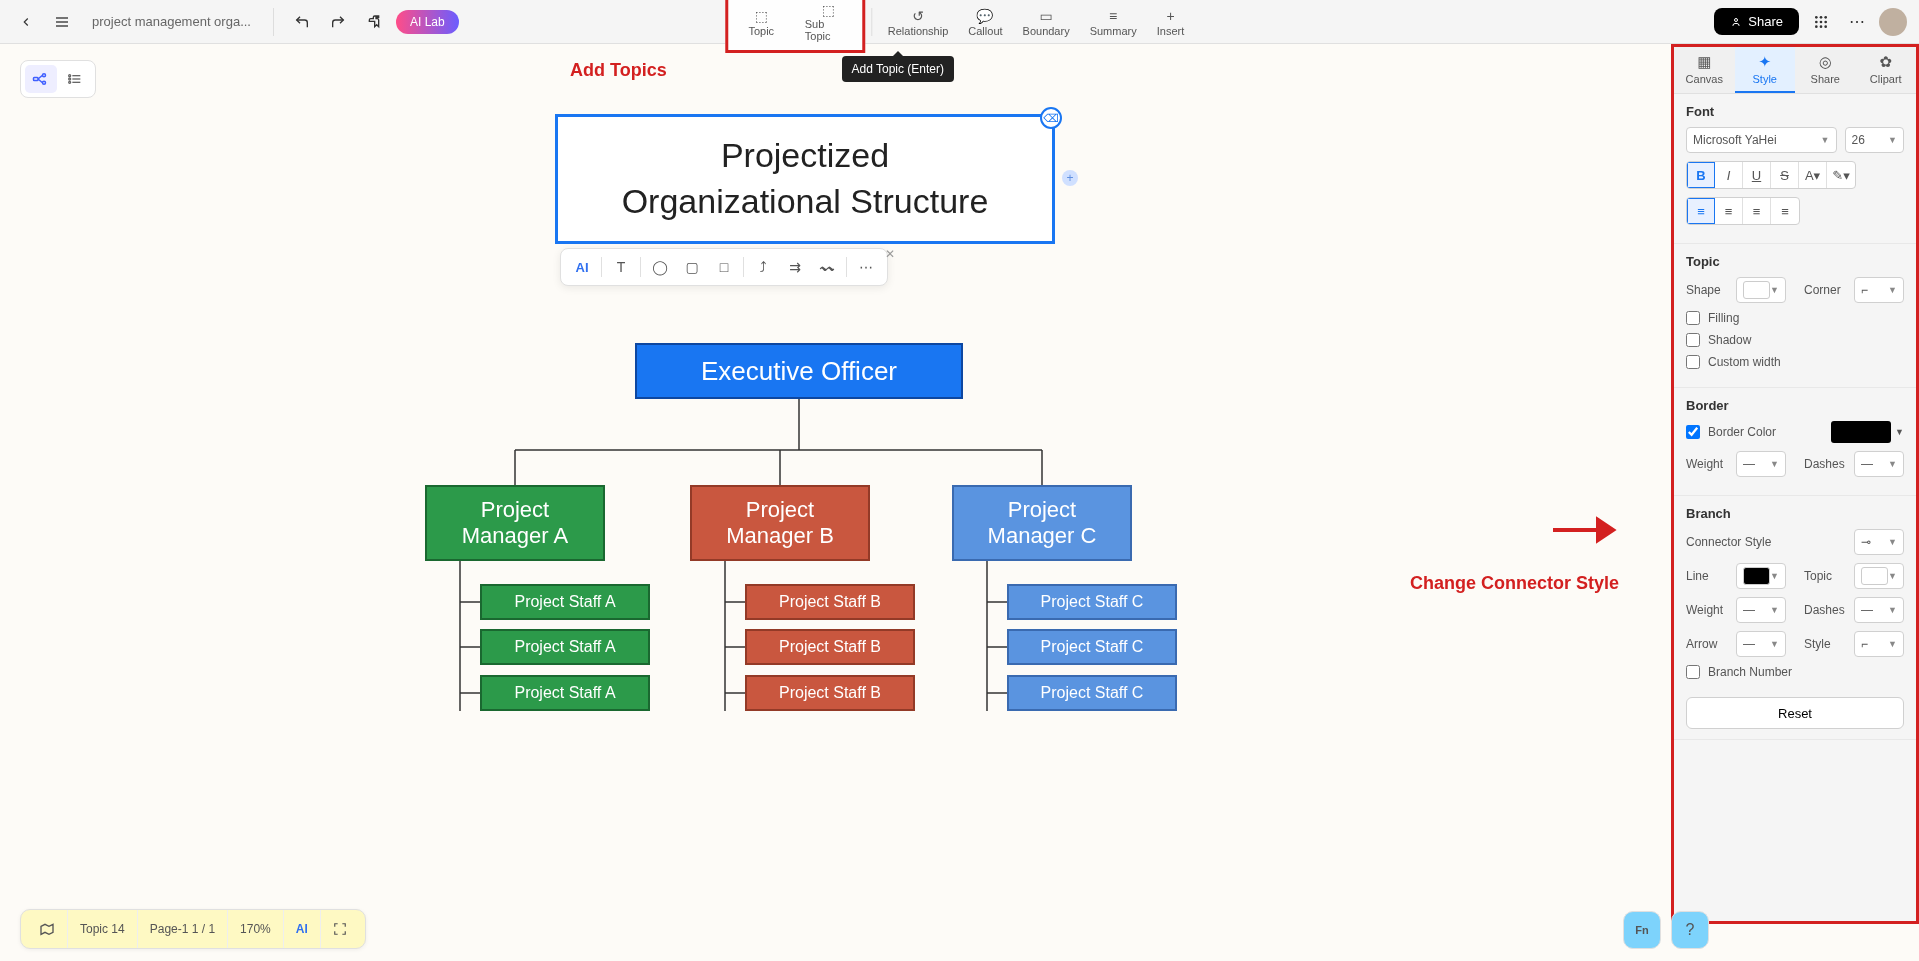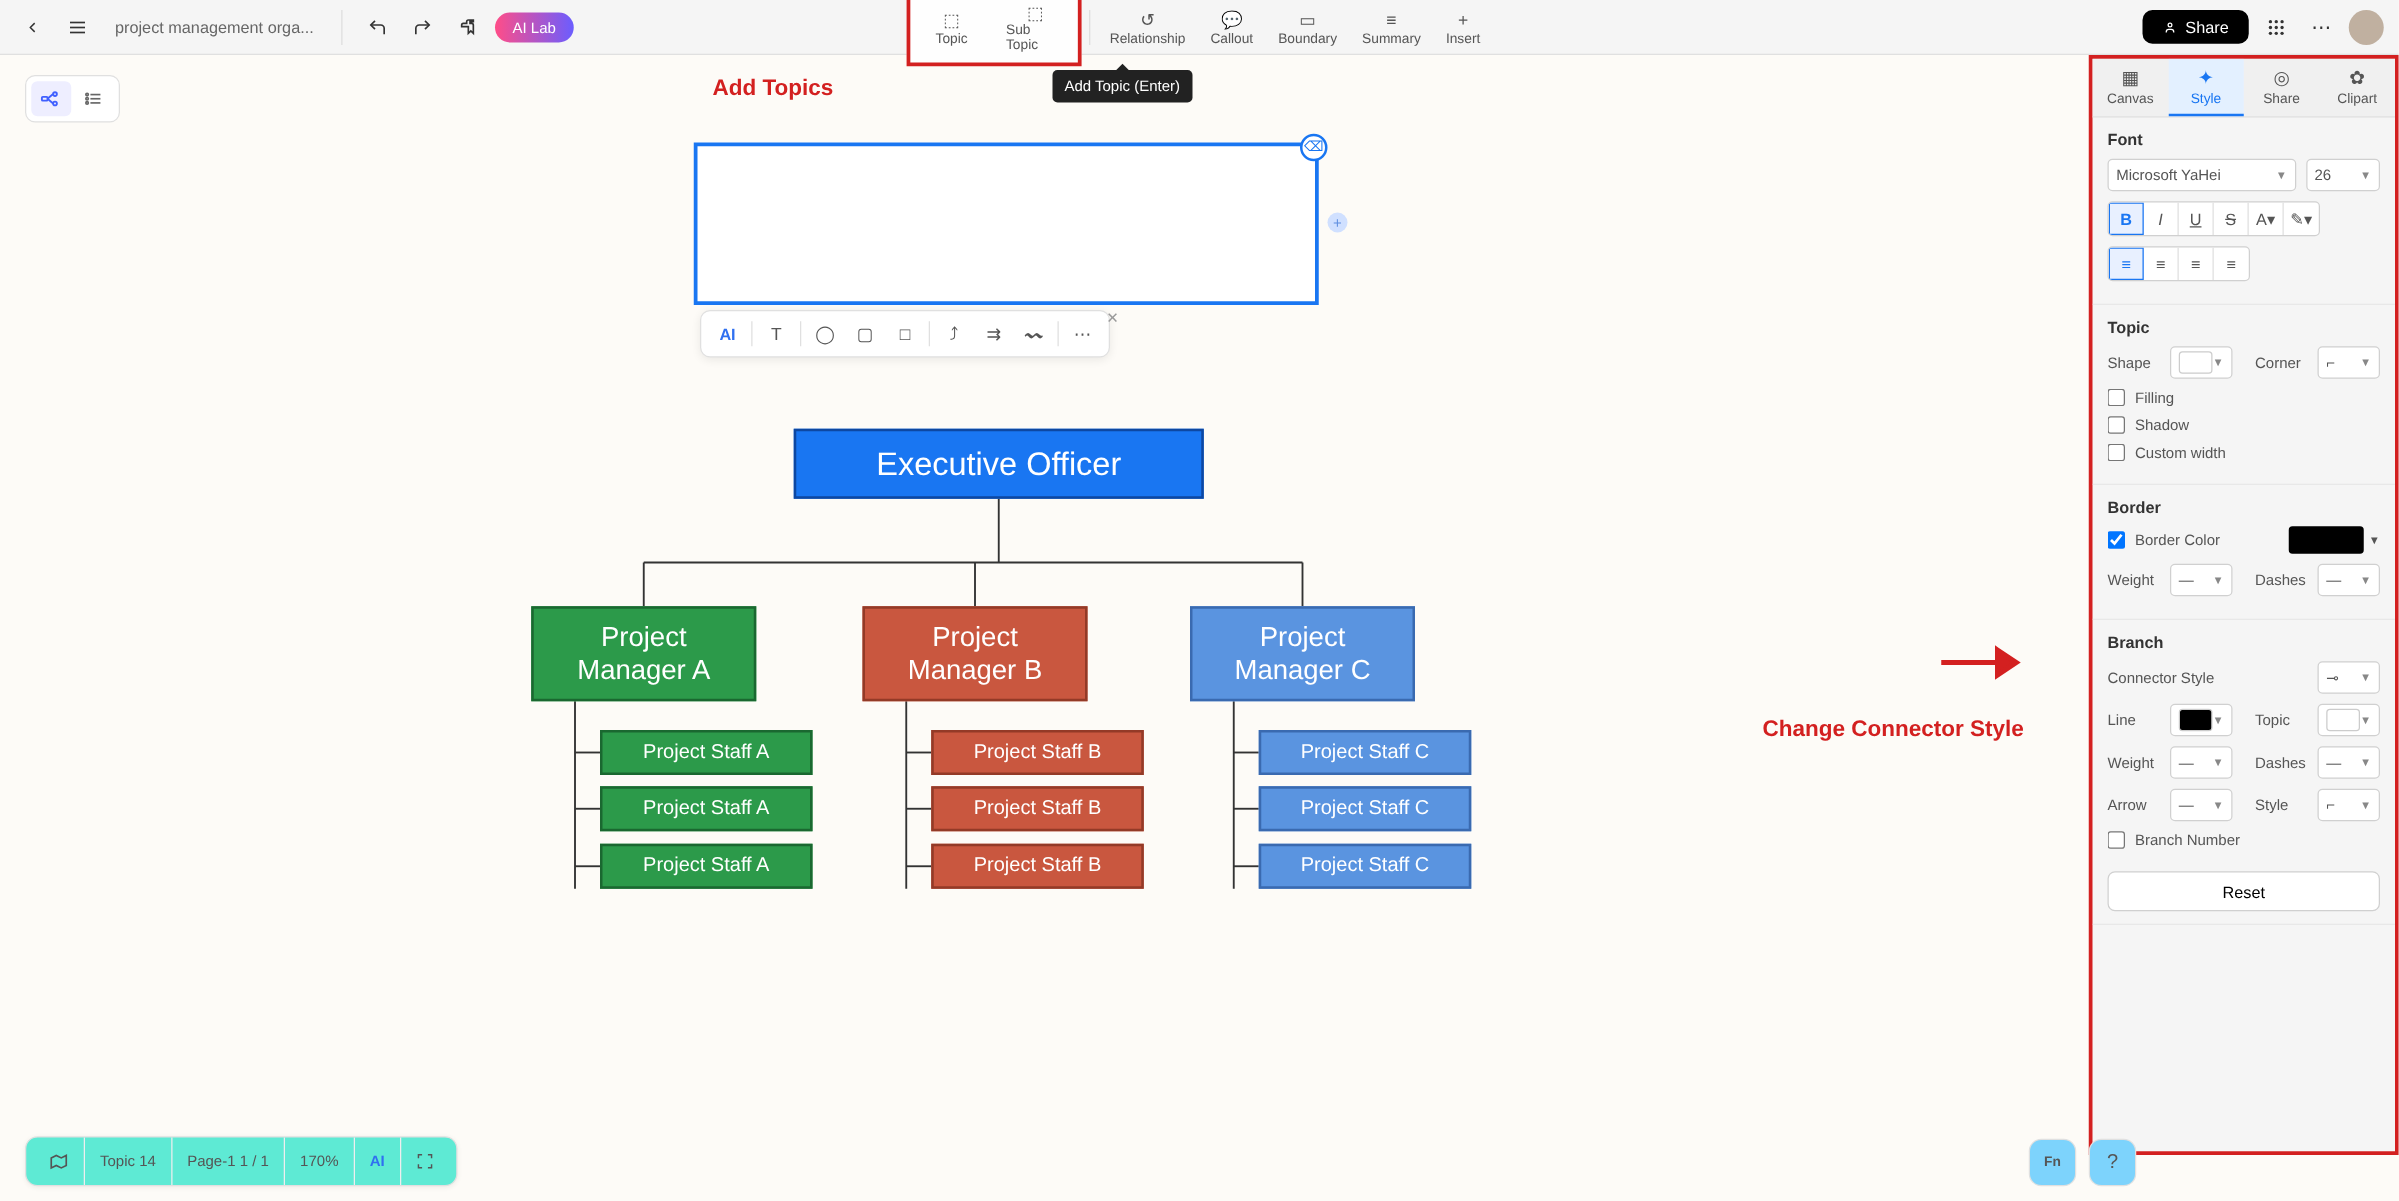--- a/index.html
+++ b/index.html
@@ -80,21 +80,21 @@
 .btn-group .bg { width: 28px; height: 26px; display: flex; align-items: center; justify-content: center; cursor: pointer; border-right: 1px solid #e0e0e0; font-size: 13px; color: #555; }
 .btn-group .bg:last-child { border-right: none; }
 .btn-group .bg.active { background: #e8f0ff; border: 1px solid #1976f2; color: #1976f2; }
 .checkbox-row { display: flex; align-items: center; gap: 8px; font-size: 12px; color: #555; margin-bottom: 8px; }
 .checkbox-row input { width: 14px; height: 14px; }
 .color-sw { width: 60px; height: 22px; background: #000; border-radius: 3px; }
 .small-sw { width: 30px; height: 18px; border: 1px solid #ccc; border-radius: 3px; display: inline-block; }
 .reset-btn { width: 100%; height: 32px; background: #fff; border: 1px solid #d0d0d0; border-radius: 6px; font-size: 13px; cursor: pointer; margin-top: 10px; }
 
 
-.bottom-bar { position: absolute; bottom: 12px; left: 20px; background: #5eead4; border: 1px solid #e0e0e0; border-radius: 10px; display: flex; align-items: center; height: 40px; padding: 0 6px; box-shadow: 0 1px 4px rgba(0,0,0,0.06); }
+.bottom-bar { position: absolute; bottom: 12px; left: 20px; background: #fef9c3; border: 1px solid #e0e0e0; border-radius: 10px; display: flex; align-items: center; height: 40px; padding: 0 6px; box-shadow: 0 1px 4px rgba(0,0,0,0.06); }
 .bottom-bar .bb { padding: 0 12px; font-size: 12px; color: #555; display: flex; align-items: center; height: 100%; border-right: 1px solid #eee; cursor: pointer; gap: 6px; }
 .bottom-bar .bb:last-child { border-right: none; }
 .bottom-bar .bb.ai { color: #3070f0; font-weight: bold; }
 .bottom-right { position: absolute; bottom: 12px; right: 210px; display: flex; gap: 10px; }
 .bottom-right .br { width: 38px; height: 38px; background: #7dd3fc; border: 1px solid #e0e0e0; border-radius: 10px; display: flex; align-items: center; justify-content: center; cursor: pointer; color: #555; }
 
 svg { overflow: visible; }
 </style>
 </head>
 <body>
@@ -250,20 +250,22 @@
     <line x1="725" y1="693" x2="745" y2="693"></line>
 
     <line x1="987" y1="561" x2="987" y2="711"></line>
     <line x1="987" y1="602" x2="1007" y2="602"></line>
     <line x1="987" y1="647" x2="1007" y2="647"></line>
     <line x1="987" y1="693" x2="1007" y2="693"></line>
   </g>
 </svg>
 
 <div class="main-node">
+  <span style="white-space:pre-line">Projectized
+Organizational Structure</span>
   <div class="main-node-handle">⌫</div>
 </div>
 <div class="add-right">+</div>
 
 <div class="float-tb">
   <div class="ft ai">AI</div>
   <div class="sep"></div>
   <div class="ft">T</div>
   <div class="sep"></div>
   <div class="ft">◯</div>

